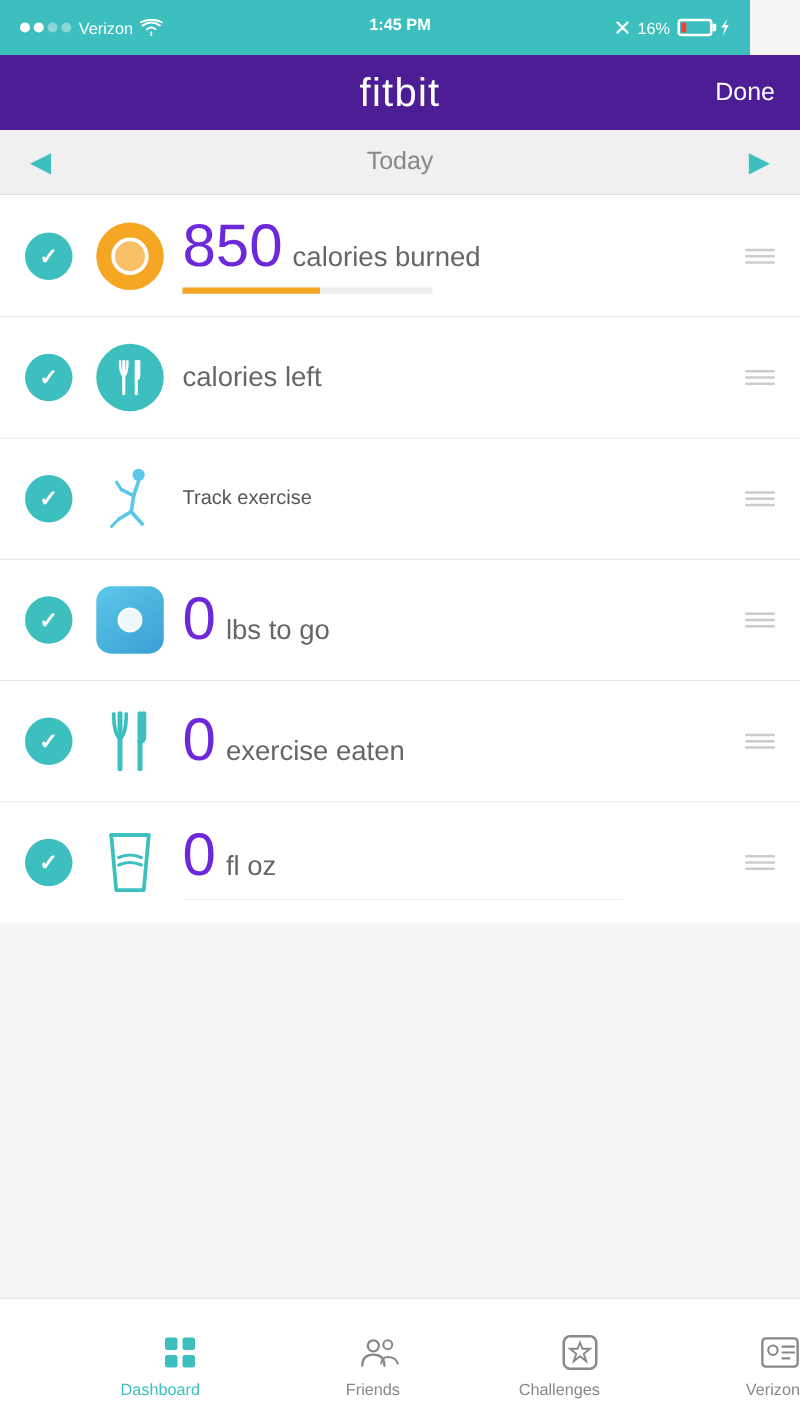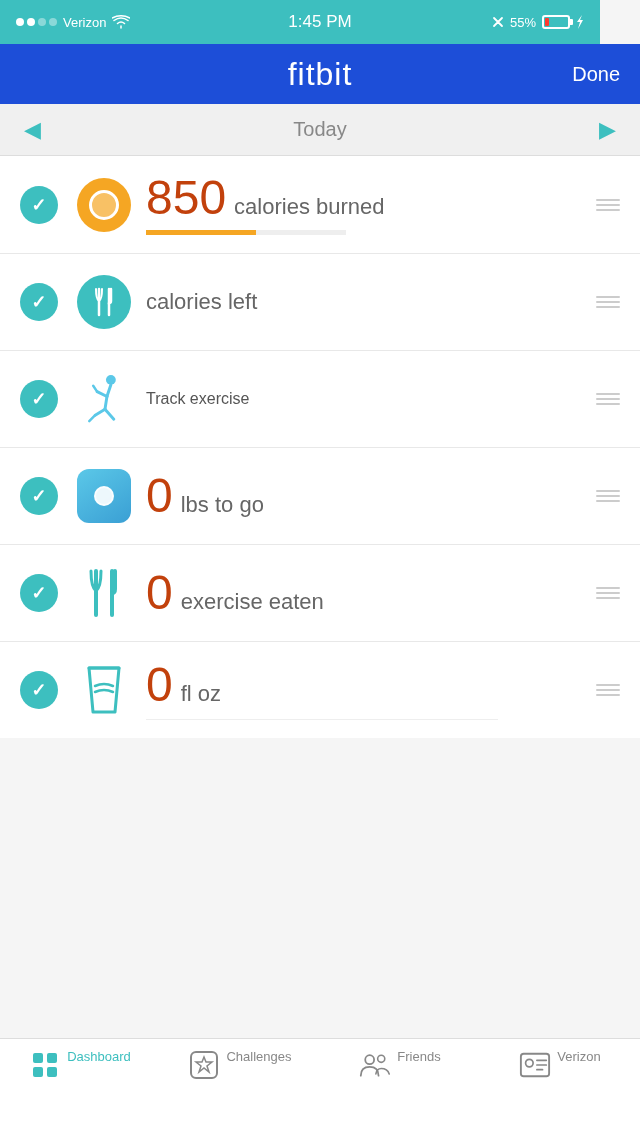--- a/index.html
+++ b/index.html
@@ -33,22 +33,22 @@
     .signal-dots {
       display: flex; gap: 3px;
     }
     .dot {
       width: 8px; height: 8px; border-radius: 50%;
     }
     .dot.filled { background: white; }
     .dot.empty { background: rgba(255,255,255,0.4); }
     .status-center {
       color: white;
-      font-size: 17px;
-      font-weight: 400;
+      font-size: 13px;
+      font-weight: 700;
       position: absolute;
       left: 50%;
       transform: translateX(-50%);
       top: 12px;
     }
     .status-right {
       display: flex;
       align-items: center;
       gap: 6px;
       color: white;
@@ -84,21 +84,21 @@
       height: 100%;
       width: 16%;
       background: #ff3b30;
       border-radius: 1px;
     }
 
     
     .app-header {
       width: 640px;
       height: 60px;
-      background: #1d4ed8;
+      background: #4c1d95;
       display: flex;
       align-items: center;
       justify-content: center;
       position: relative;
     }
     .app-title {
       color: white;
       font-size: 32px;
       font-weight: 300;
       letter-spacing: 1px;
@@ -184,21 +184,21 @@
     }
     .item-main-text {
       display: flex;
       align-items: baseline;
       gap: 8px;
       flex-wrap: wrap;
     }
     .item-number {
       font-size: 48px;
       font-weight: 300;
-      color: #c2410c;
+      color: #6d28d9;
       line-height: 1;
     }
     .item-label {
       font-size: 22px;
       color: #666;
       font-weight: 300;
     }
     .item-sublabel {
       font-size: 16px;
       color: #aaa;
@@ -297,22 +297,22 @@
       width: 640px;
       height: 98px;
       background: white;
       border-top: 1px solid #ddd;
       display: flex;
       align-items: stretch;
     }
     .tab-item {
       flex: 1;
       display: flex;
-      flex-direction: row;
-      align-items: flex-start;
+      flex-direction: column;
+      align-items: flex-end;
       justify-content: center;
       gap: 6px;
       cursor: pointer;
       padding-top: 10px;
     }
     .tab-item.active .tab-label { color: #3dbfbf; }
     .tab-item .tab-label {
       font-size: 13px;
       color: #888;
     }
@@ -338,21 +338,21 @@
     <span>Verizon</span>
     <svg width="18" height="14" viewBox="0 0 18 14">
       <path d="M9 11 L9 13 M5.5 8.5 Q9 5.5 12.5 8.5 M2 5.5 Q9 0.5 16 5.5 M0 3 Q9 -1.5 18 3" stroke="white" stroke-width="1.5" fill="none" stroke-linecap="round"></path>
     </svg>
   </div>
   <div class="status-center">1:45 PM</div>
   <div class="status-right">
     <svg width="12" height="16" viewBox="0 0 12 16">
       <polyline points="2,4 10,12 6,8 10,4 2,12 6,8" stroke="white" stroke-width="1.8" fill="none" stroke-linecap="round" stroke-linejoin="round"></polyline>
     </svg>
-    <span>55%</span>
+    <span>16%</span>
     <div class="battery-container">
       <div class="battery-icon">
         <div class="battery-fill"></div>
       </div>
     </div>
     <svg width="8" height="14" viewBox="0 0 8 14">
       <polygon points="6,0 1,7 4,7 2,14 7,5 4,5" fill="white"></polygon>
     </svg>
   </div>
 </div>
@@ -533,38 +533,38 @@
         <rect x="18" y="4" width="10" height="10" rx="2" fill="#3dbfbf"></rect>
         <rect x="4" y="18" width="10" height="10" rx="2" fill="#3dbfbf"></rect>
         <rect x="18" y="18" width="10" height="10" rx="2" fill="#3dbfbf"></rect>
       </svg>
     </div>
     <span class="tab-label">Dashboard</span>
   </div>
 
   <div class="tab-item">
     <div class="tab-icon-wrapper">
-      <svg width="30" height="30" viewBox="0 0 30 30">
-        <rect x="2" y="2" width="26" height="26" rx="5" fill="none" stroke="#888" stroke-width="2"></rect>
-        <polygon points="15,7 17,12 23,12 18,16 20,22 15,18 10,22 12,16 7,12 13,12" fill="none" stroke="#888" stroke-width="1.5"></polygon>
-      </svg>
-    </div>
-    <span class="tab-label">Challenges</span>
-  </div>
-
-  <div class="tab-item">
-    <div class="tab-icon-wrapper">
       <svg width="36" height="28" viewBox="0 0 36 28">
         <circle cx="12" cy="8" r="5" fill="none" stroke="#888" stroke-width="2"></circle>
         <path d="M2,26 Q2,16 12,16 Q22,16 22,26" fill="none" stroke="#888" stroke-width="2" stroke-linecap="round"></path>
         <circle cx="25" cy="7" r="4" fill="none" stroke="#888" stroke-width="1.8"></circle>
         <path d="M19,24 Q20,18 25,18 Q32,18 34,24" fill="none" stroke="#888" stroke-width="1.8" stroke-linecap="round"></path>
       </svg>
     </div>
     <span class="tab-label">Friends</span>
+  </div>
+
+  <div class="tab-item">
+    <div class="tab-icon-wrapper">
+      <svg width="30" height="30" viewBox="0 0 30 30">
+        <rect x="2" y="2" width="26" height="26" rx="5" fill="none" stroke="#888" stroke-width="2"></rect>
+        <polygon points="15,7 17,12 23,12 18,16 20,22 15,18 10,22 12,16 7,12 13,12" fill="none" stroke="#888" stroke-width="1.5"></polygon>
+      </svg>
+    </div>
+    <span class="tab-label">Challenges</span>
   </div>
 
   <div class="tab-item">
     <div class="tab-icon-wrapper">
       <svg width="34" height="28" viewBox="0 0 34 28">
         <rect x="2" y="2" width="30" height="24" rx="3" fill="none" stroke="#888" stroke-width="2"></rect>
         <circle cx="11" cy="12" r="4" fill="none" stroke="#888" stroke-width="1.8"></circle>
         <line x1="19" y1="9" x2="29" y2="9" stroke="#888" stroke-width="1.8" stroke-linecap="round"></line>
         <line x1="19" y1="14" x2="29" y2="14" stroke="#888" stroke-width="1.8" stroke-linecap="round"></line>
         <line x1="19" y1="19" x2="25" y2="19" stroke="#888" stroke-width="1.8" stroke-linecap="round"></line>

